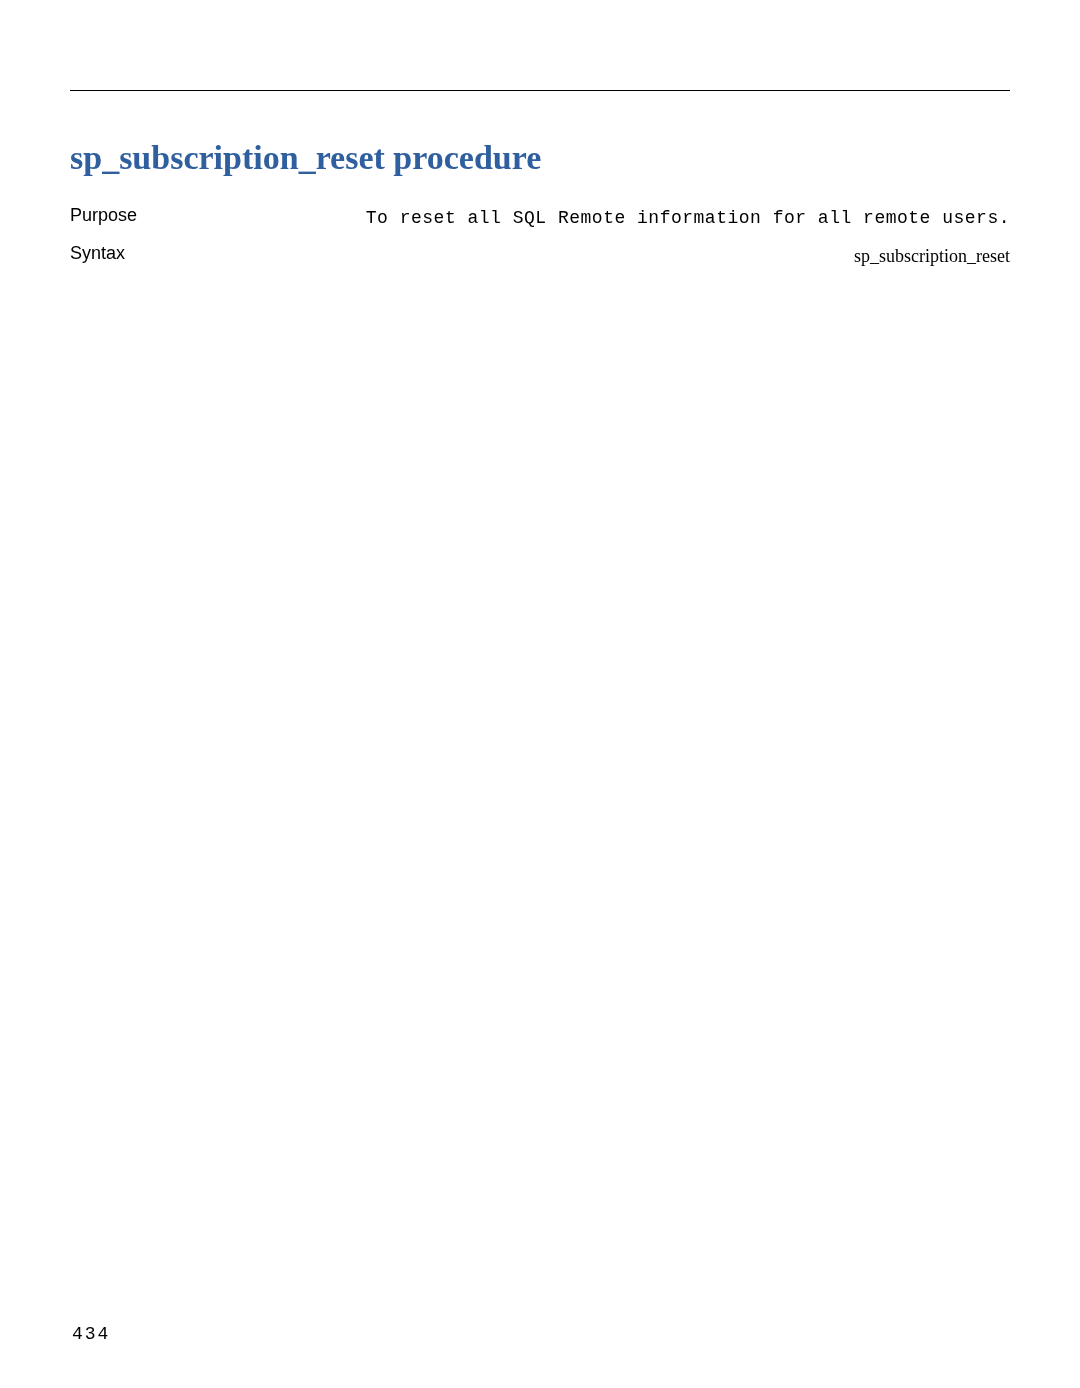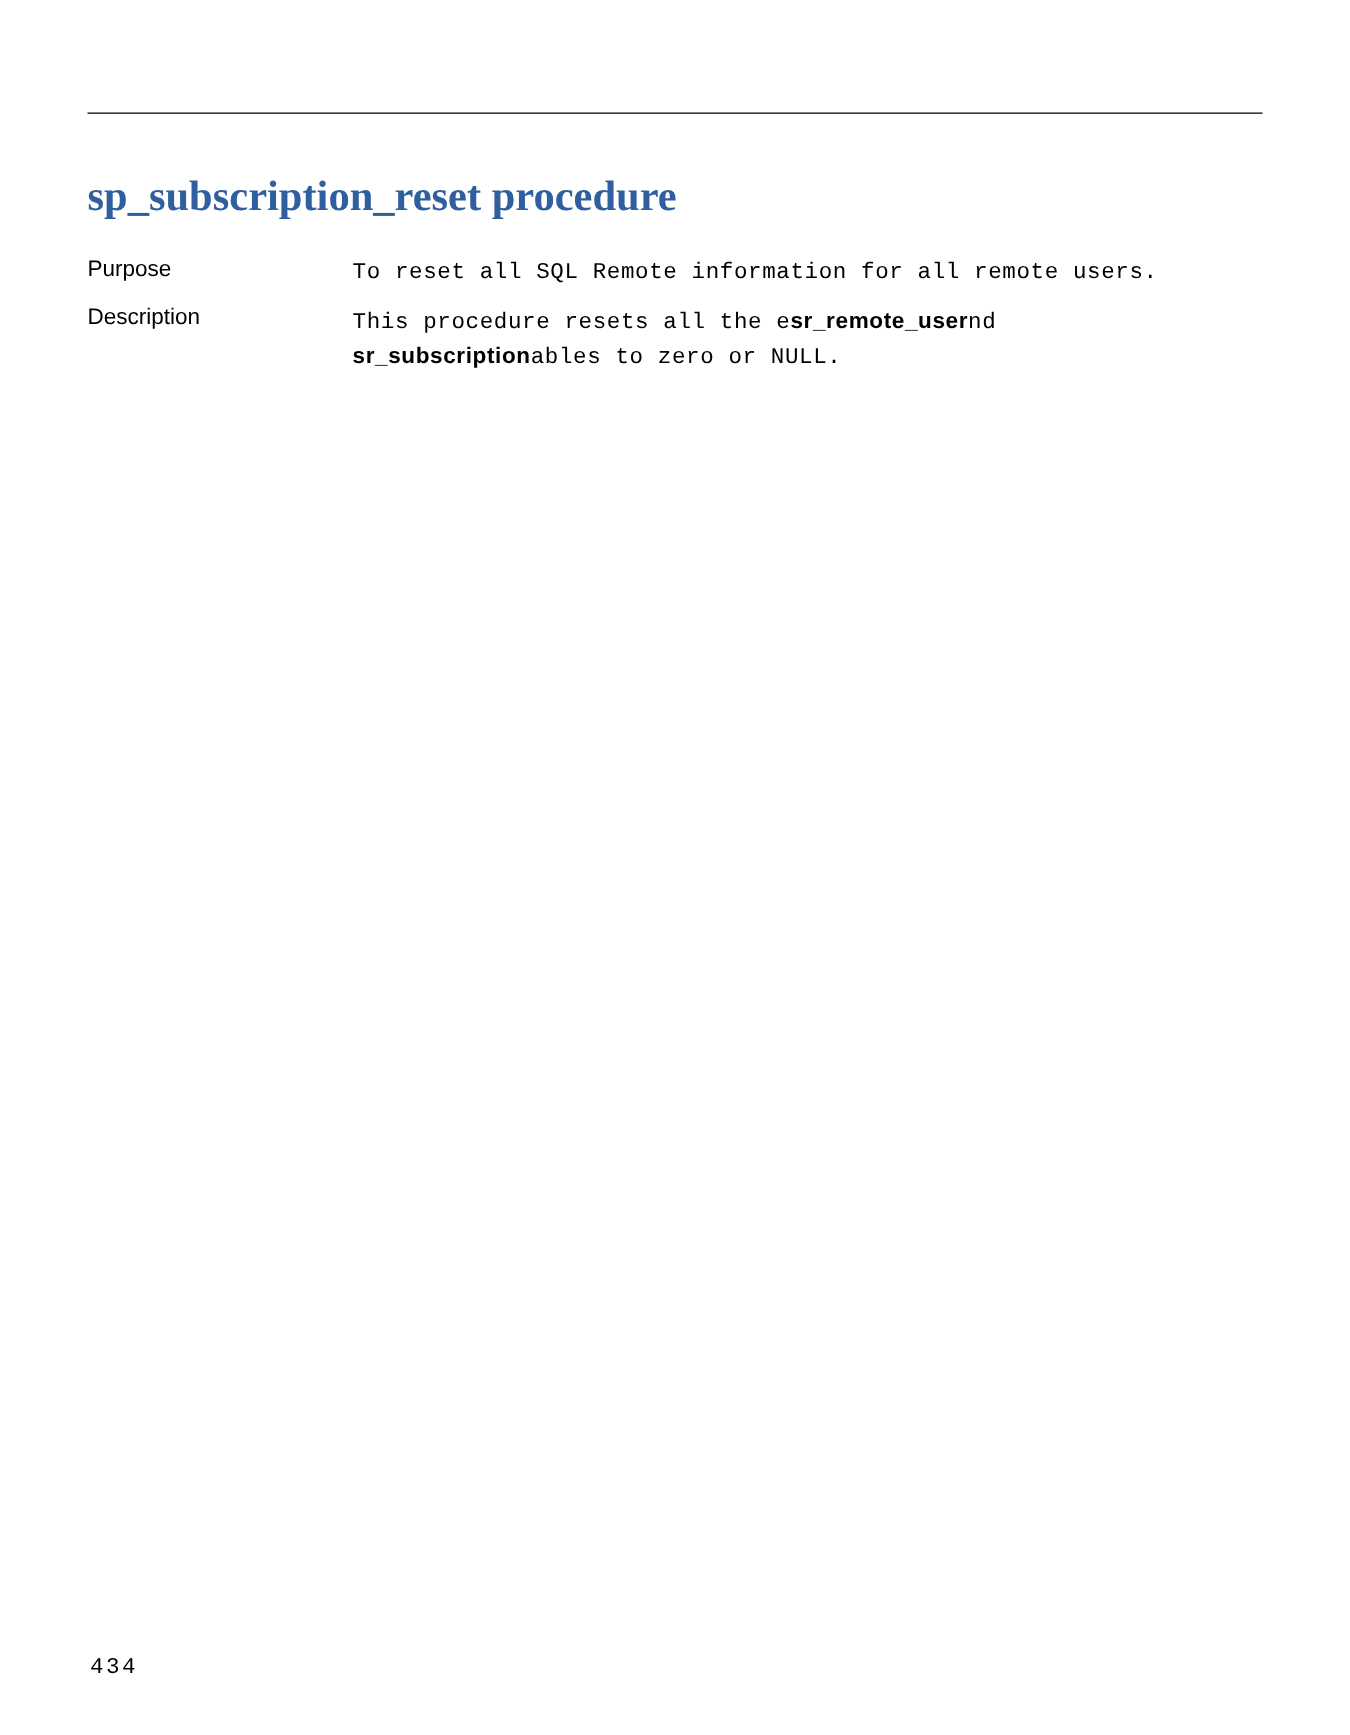--- a/index.html
+++ b/index.html
@@ -37,20 +37,21 @@
       flex-shrink: 0;
       font-family: Arial, Helvetica, sans-serif;
       font-size: 18px;
       color: #000;
     }
     .value {
       flex: 1;
       font-size: 18px;
       color: #000;
       line-height: 1.45;
+      text-align: right;
     }
     .mono {
       font-family: 'Courier New', monospace;
       letter-spacing: 0.5px;
     }
     .serif-ital {
       font-family: Georgia, 'Times New Roman', serif;
     }
     .bold {
       font-weight: bold;
@@ -72,22 +73,20 @@
 <div class="page">
   <div class="rule"></div>
 
   <h1 class="heading">sp_subscription_reset procedure</h1>
 
   <div class="row">
     <div class="label">Purpose</div>
     <div class="value mono">To reset all SQL Remote information for all remote users.</div>
   </div>
 
+  <div class="row">
+    <div class="label">Syntax</div>
+    <div class="value serif-ital">sp_subscription_reset</div>
+  </div>
 
-  <div class="row">
-    <div class="label">Description</div>
-    <div class="value mono">
-      <span>This procedure resets all the e</span><span class="bold">sr_remote_user</span><span>nd </span><br><span class="bold">sr_subscription</span><span>ables to zero or NULL.</span>
-    </div>
-  </div>
 </div>
 
 <div class="pagenum">434</div>
 
 </body></html>

